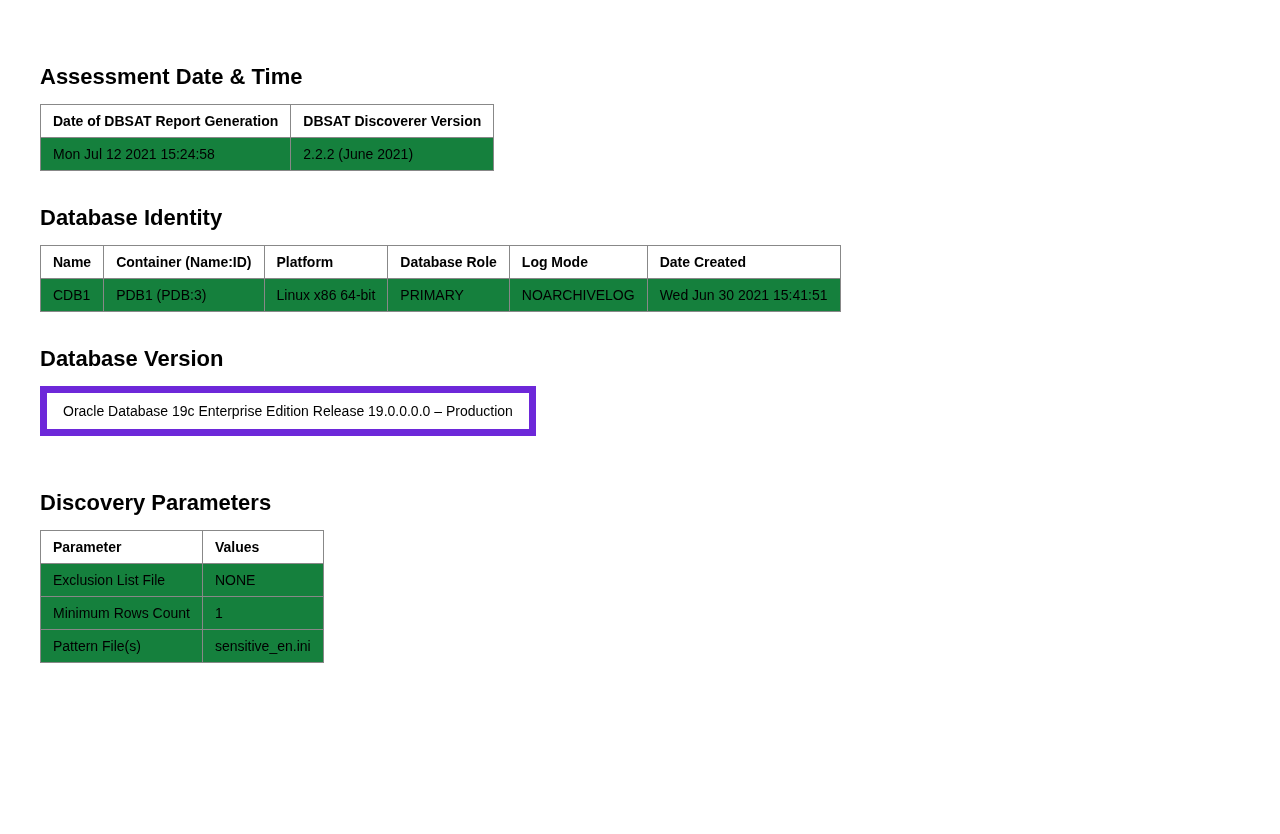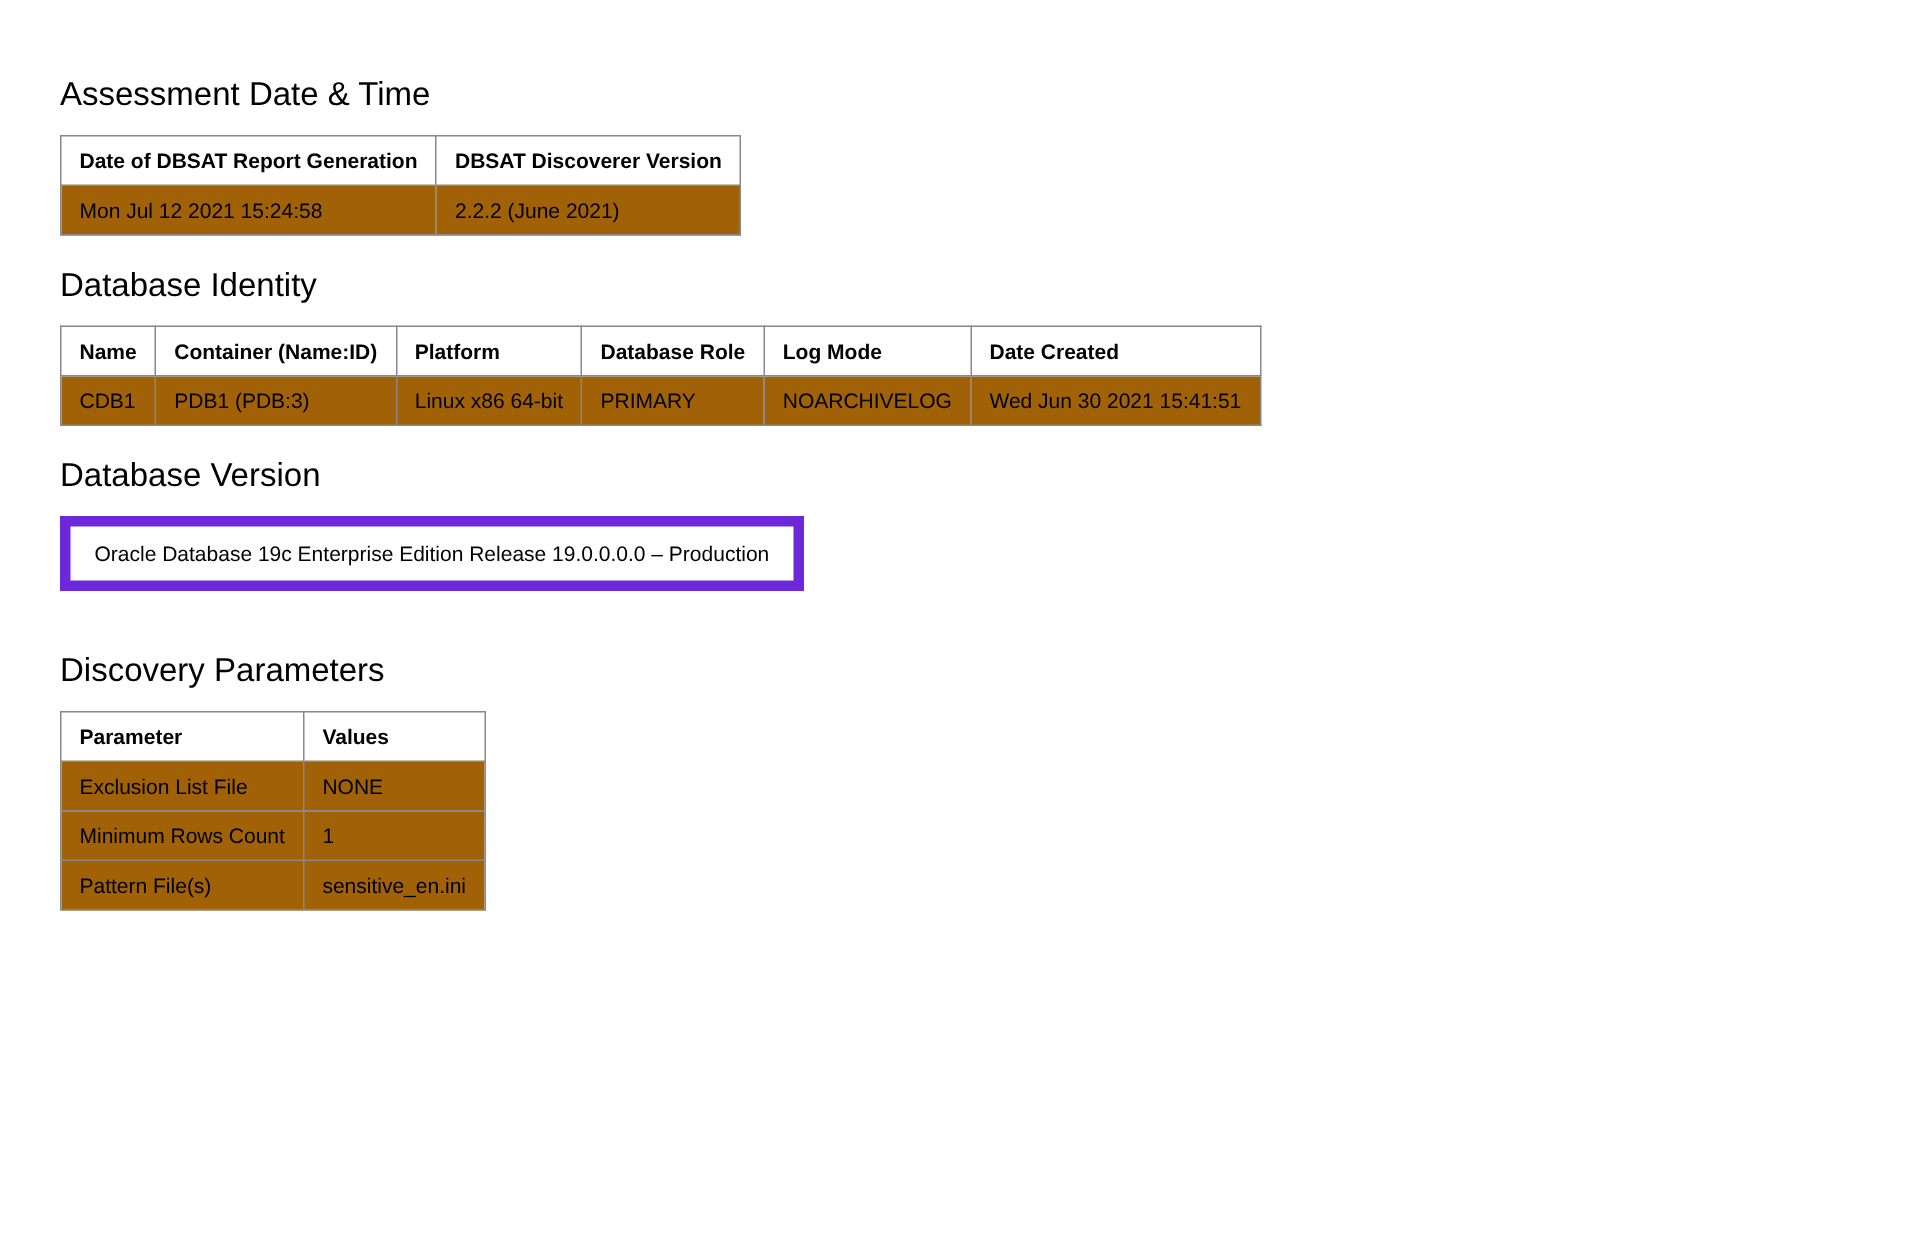--- a/index.html
+++ b/index.html
@@ -11,23 +11,23 @@
     body {
       font-family: 'Helvetica Neue', Arial, sans-serif;
       background: #ffffff;
       color: #000000;
       padding: 30px 40px;
       font-size: 15px;
     }
 
     .section-title {
       font-size: 22px;
-      font-weight: normal;
+      font-weight: bold;
       margin-bottom: 14px;
-      margin-top: 20px;
+      margin-top: 34px;
     }
 
     table {
       border-collapse: collapse;
       margin-bottom: 20px;
     }
 
     th, td {
       border: 1px solid #888;
       padding: 8px 12px;
@@ -35,21 +35,21 @@
       font-size: 14px;
       margin-left: 32px;
     }
 
     th {
       font-weight: bold;
       background: #ffffff;
     }
 
     td {
-      background: #a16207;
+      background: #15803d;
     }
 
     .version-box {
       border: 7px solid #6d28d9;
       padding: 10px 16px;
       display: inline-block;
       font-size: 14px;
       margin-bottom: 20px;
     }
   </style>

